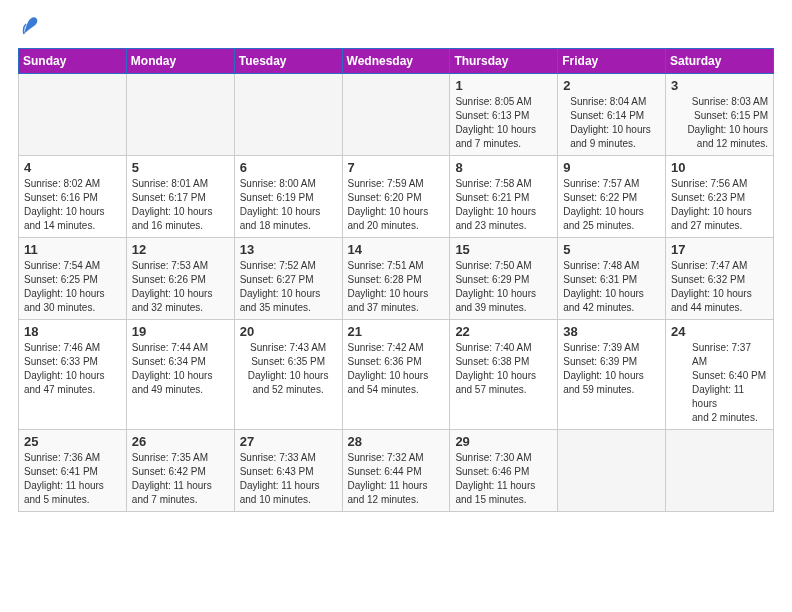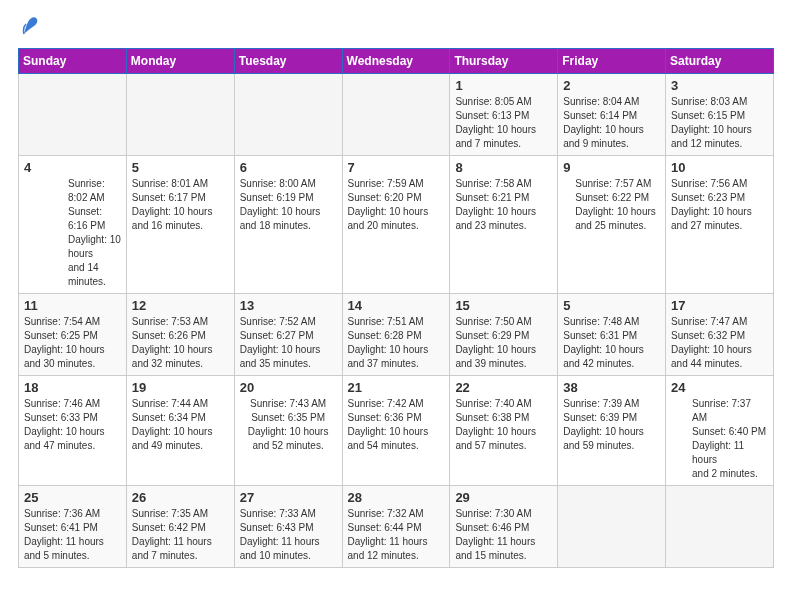--- a/index.html
+++ b/index.html
@@ -137,37 +137,37 @@
           <td class="empty"></td>
           <td>
             <span class="day-number">1</span>
             <div class="day-info" style="white-space: pre-line;">Sunrise: 8:05 AM
 Sunset: 6:13 PM
 Daylight: 10 hours
 and 7 minutes.</div>
           </td>
           <td>
             <span class="day-number">2</span>
-            <div class="day-info" style="white-space: pre-line;">Sunrise: 8:04 AM
+            <div class="day-info" style="white-space: pre-line; margin-left: 7px;">Sunrise: 8:04 AM
 Sunset: 6:14 PM
 Daylight: 10 hours
 and 9 minutes.</div>
           </td>
           <td>
             <span class="day-number">3</span>
-            <div class="day-info" style="white-space: pre-line;">Sunrise: 8:03 AM
+            <div class="day-info" style="white-space: pre-line; text-align: right;">Sunrise: 8:03 AM
 Sunset: 6:15 PM
 Daylight: 10 hours
 and 12 minutes.</div>
           </td>
         </tr>
         <tr>
           <td>
             <span class="day-number">4</span>
-            <div class="day-info" style="white-space: pre-line; margin-left: 44px;">Sunrise: 8:02 AM
+            <div class="day-info" style="white-space: pre-line;">Sunrise: 8:02 AM
 Sunset: 6:16 PM
 Daylight: 10 hours
 and 14 minutes.</div>
           </td>
           <td>
             <span class="day-number">5</span>
             <div class="day-info" style="white-space: pre-line;">Sunrise: 8:01 AM
 Sunset: 6:17 PM
 Daylight: 10 hours
 and 16 minutes.</div>
@@ -188,21 +188,21 @@
           </td>
           <td>
             <span class="day-number">8</span>
             <div class="day-info" style="white-space: pre-line;">Sunrise: 7:58 AM
 Sunset: 6:21 PM
 Daylight: 10 hours
 and 23 minutes.</div>
           </td>
           <td>
             <span class="day-number">9</span>
-            <div class="day-info" style="white-space: pre-line; margin-left: 12px;">Sunrise: 7:57 AM
+            <div class="day-info" style="white-space: pre-line;">Sunrise: 7:57 AM
 Sunset: 6:22 PM
 Daylight: 10 hours
 and 25 minutes.</div>
           </td>
           <td>
             <span class="day-number">10</span>
             <div class="day-info" style="white-space: pre-line;">Sunrise: 7:56 AM
 Sunset: 6:23 PM
 Daylight: 10 hours
 and 27 minutes.</div>

